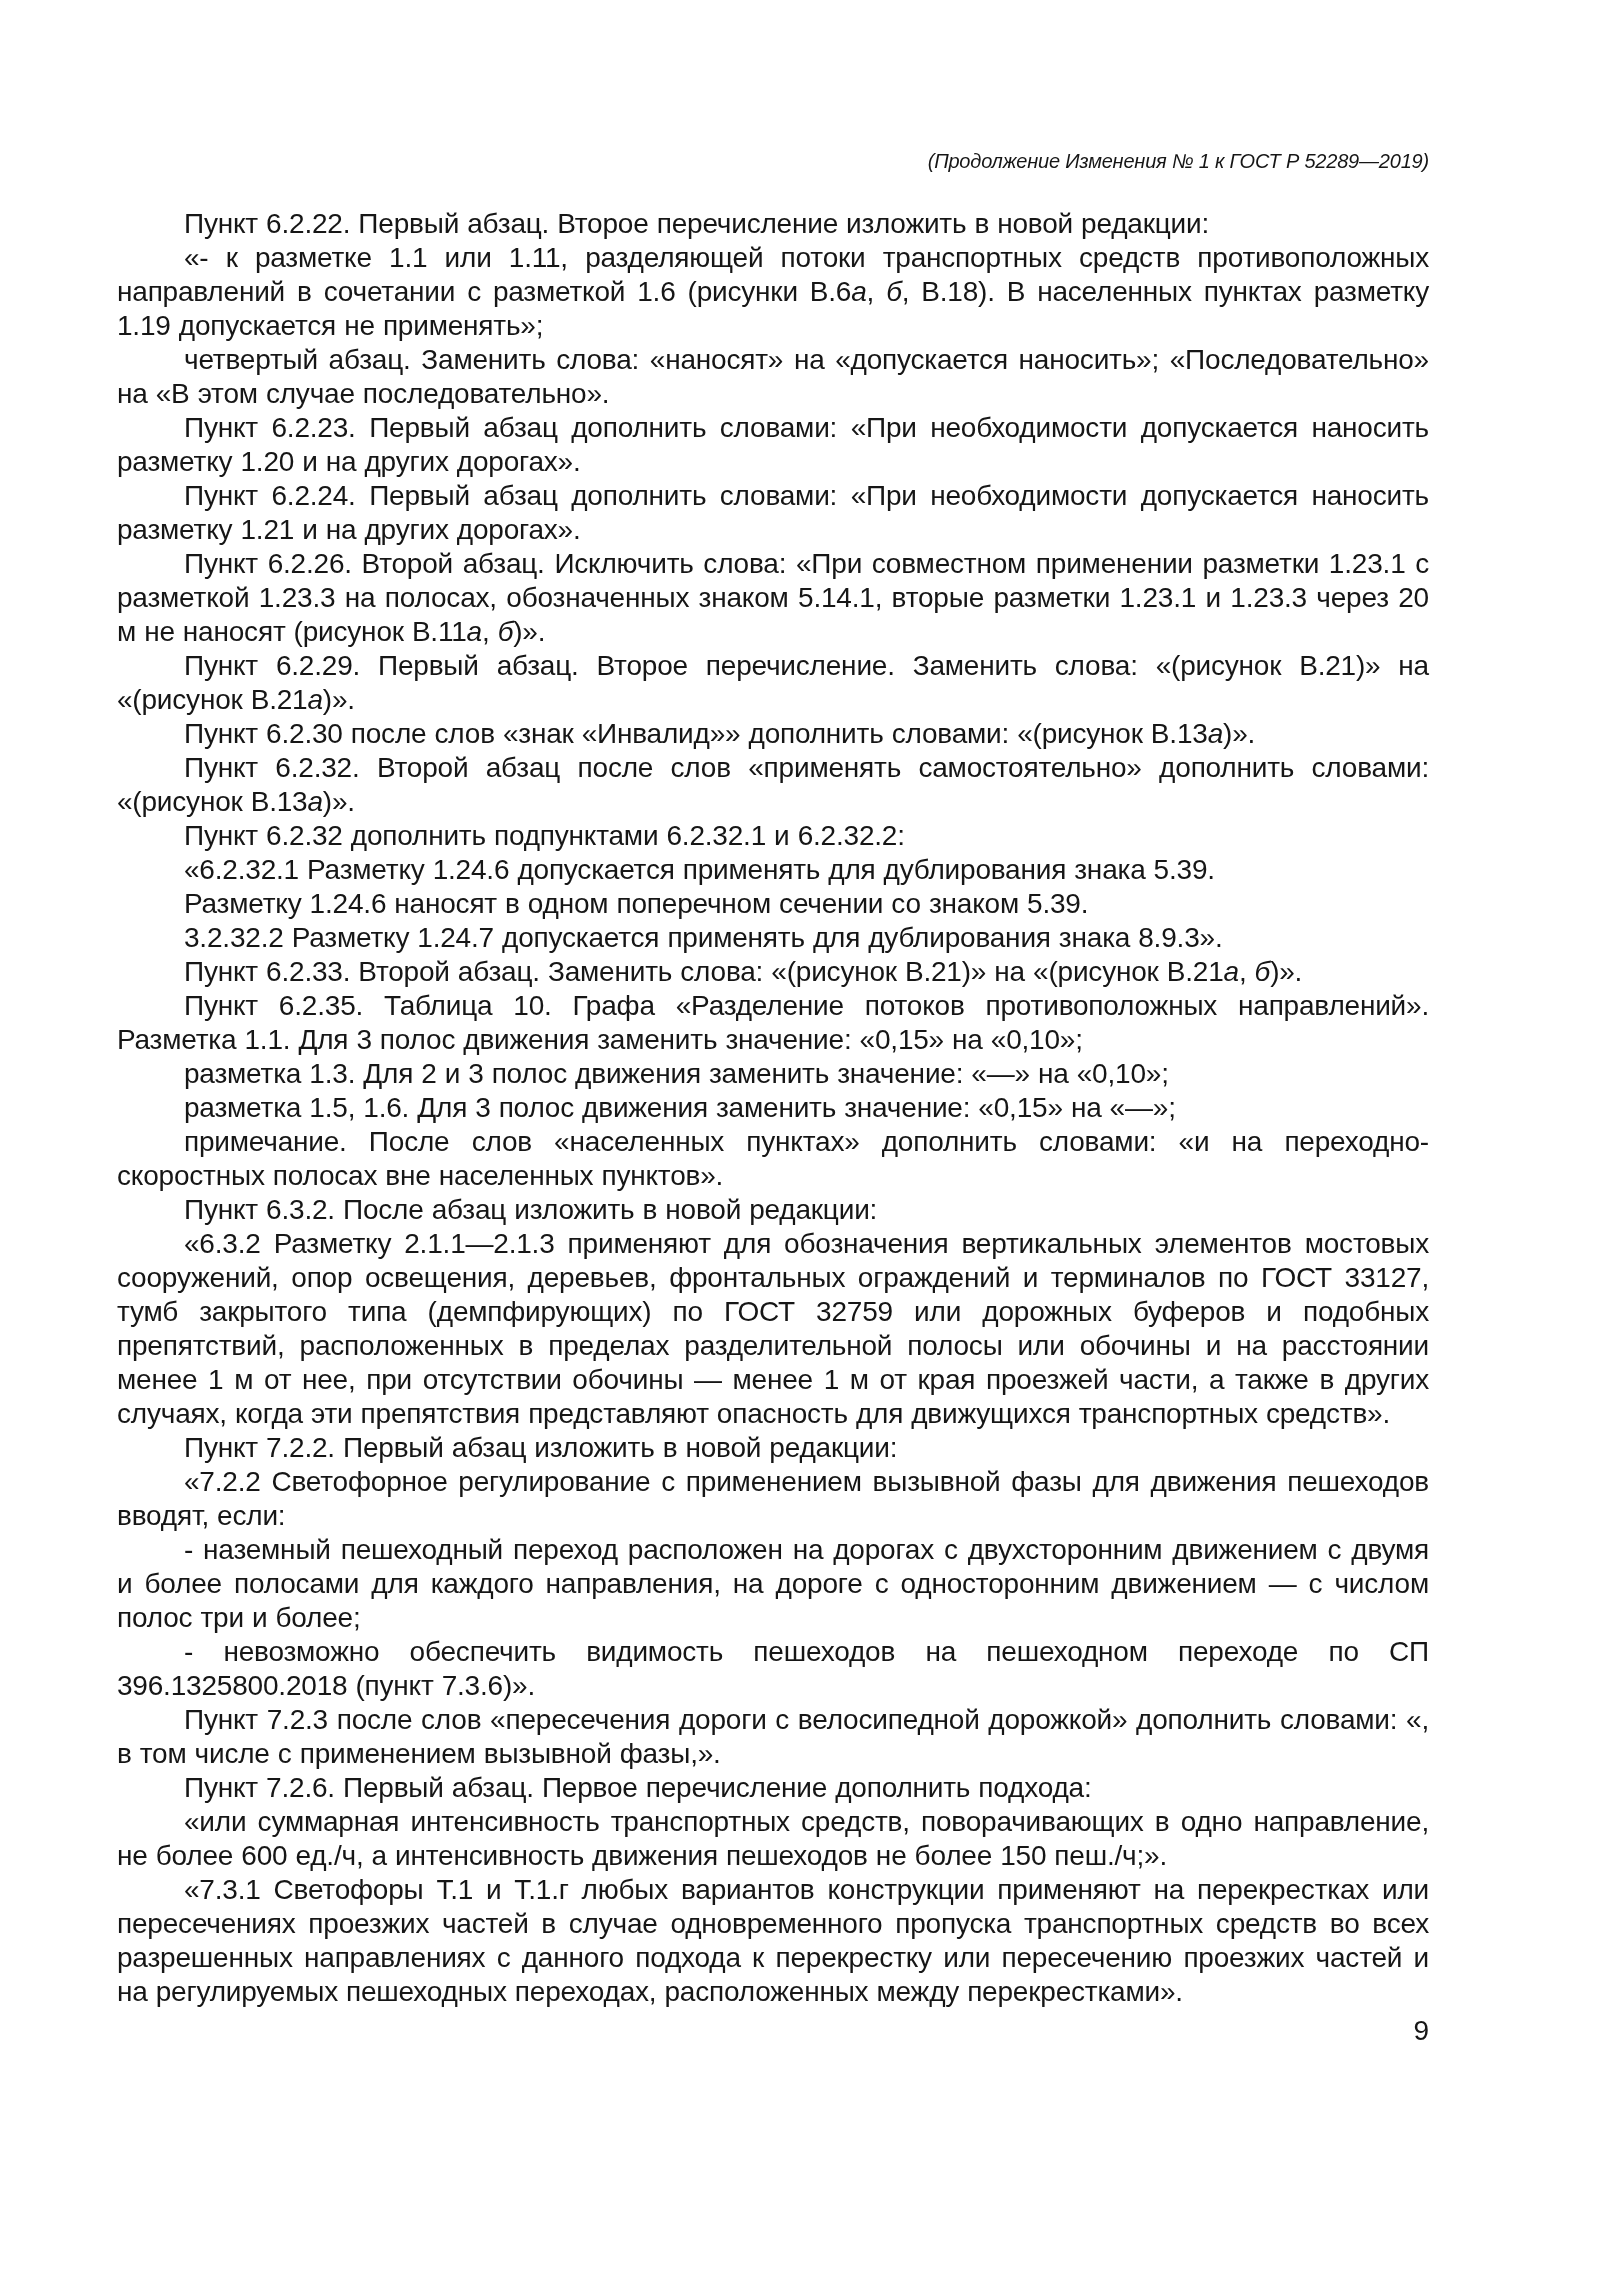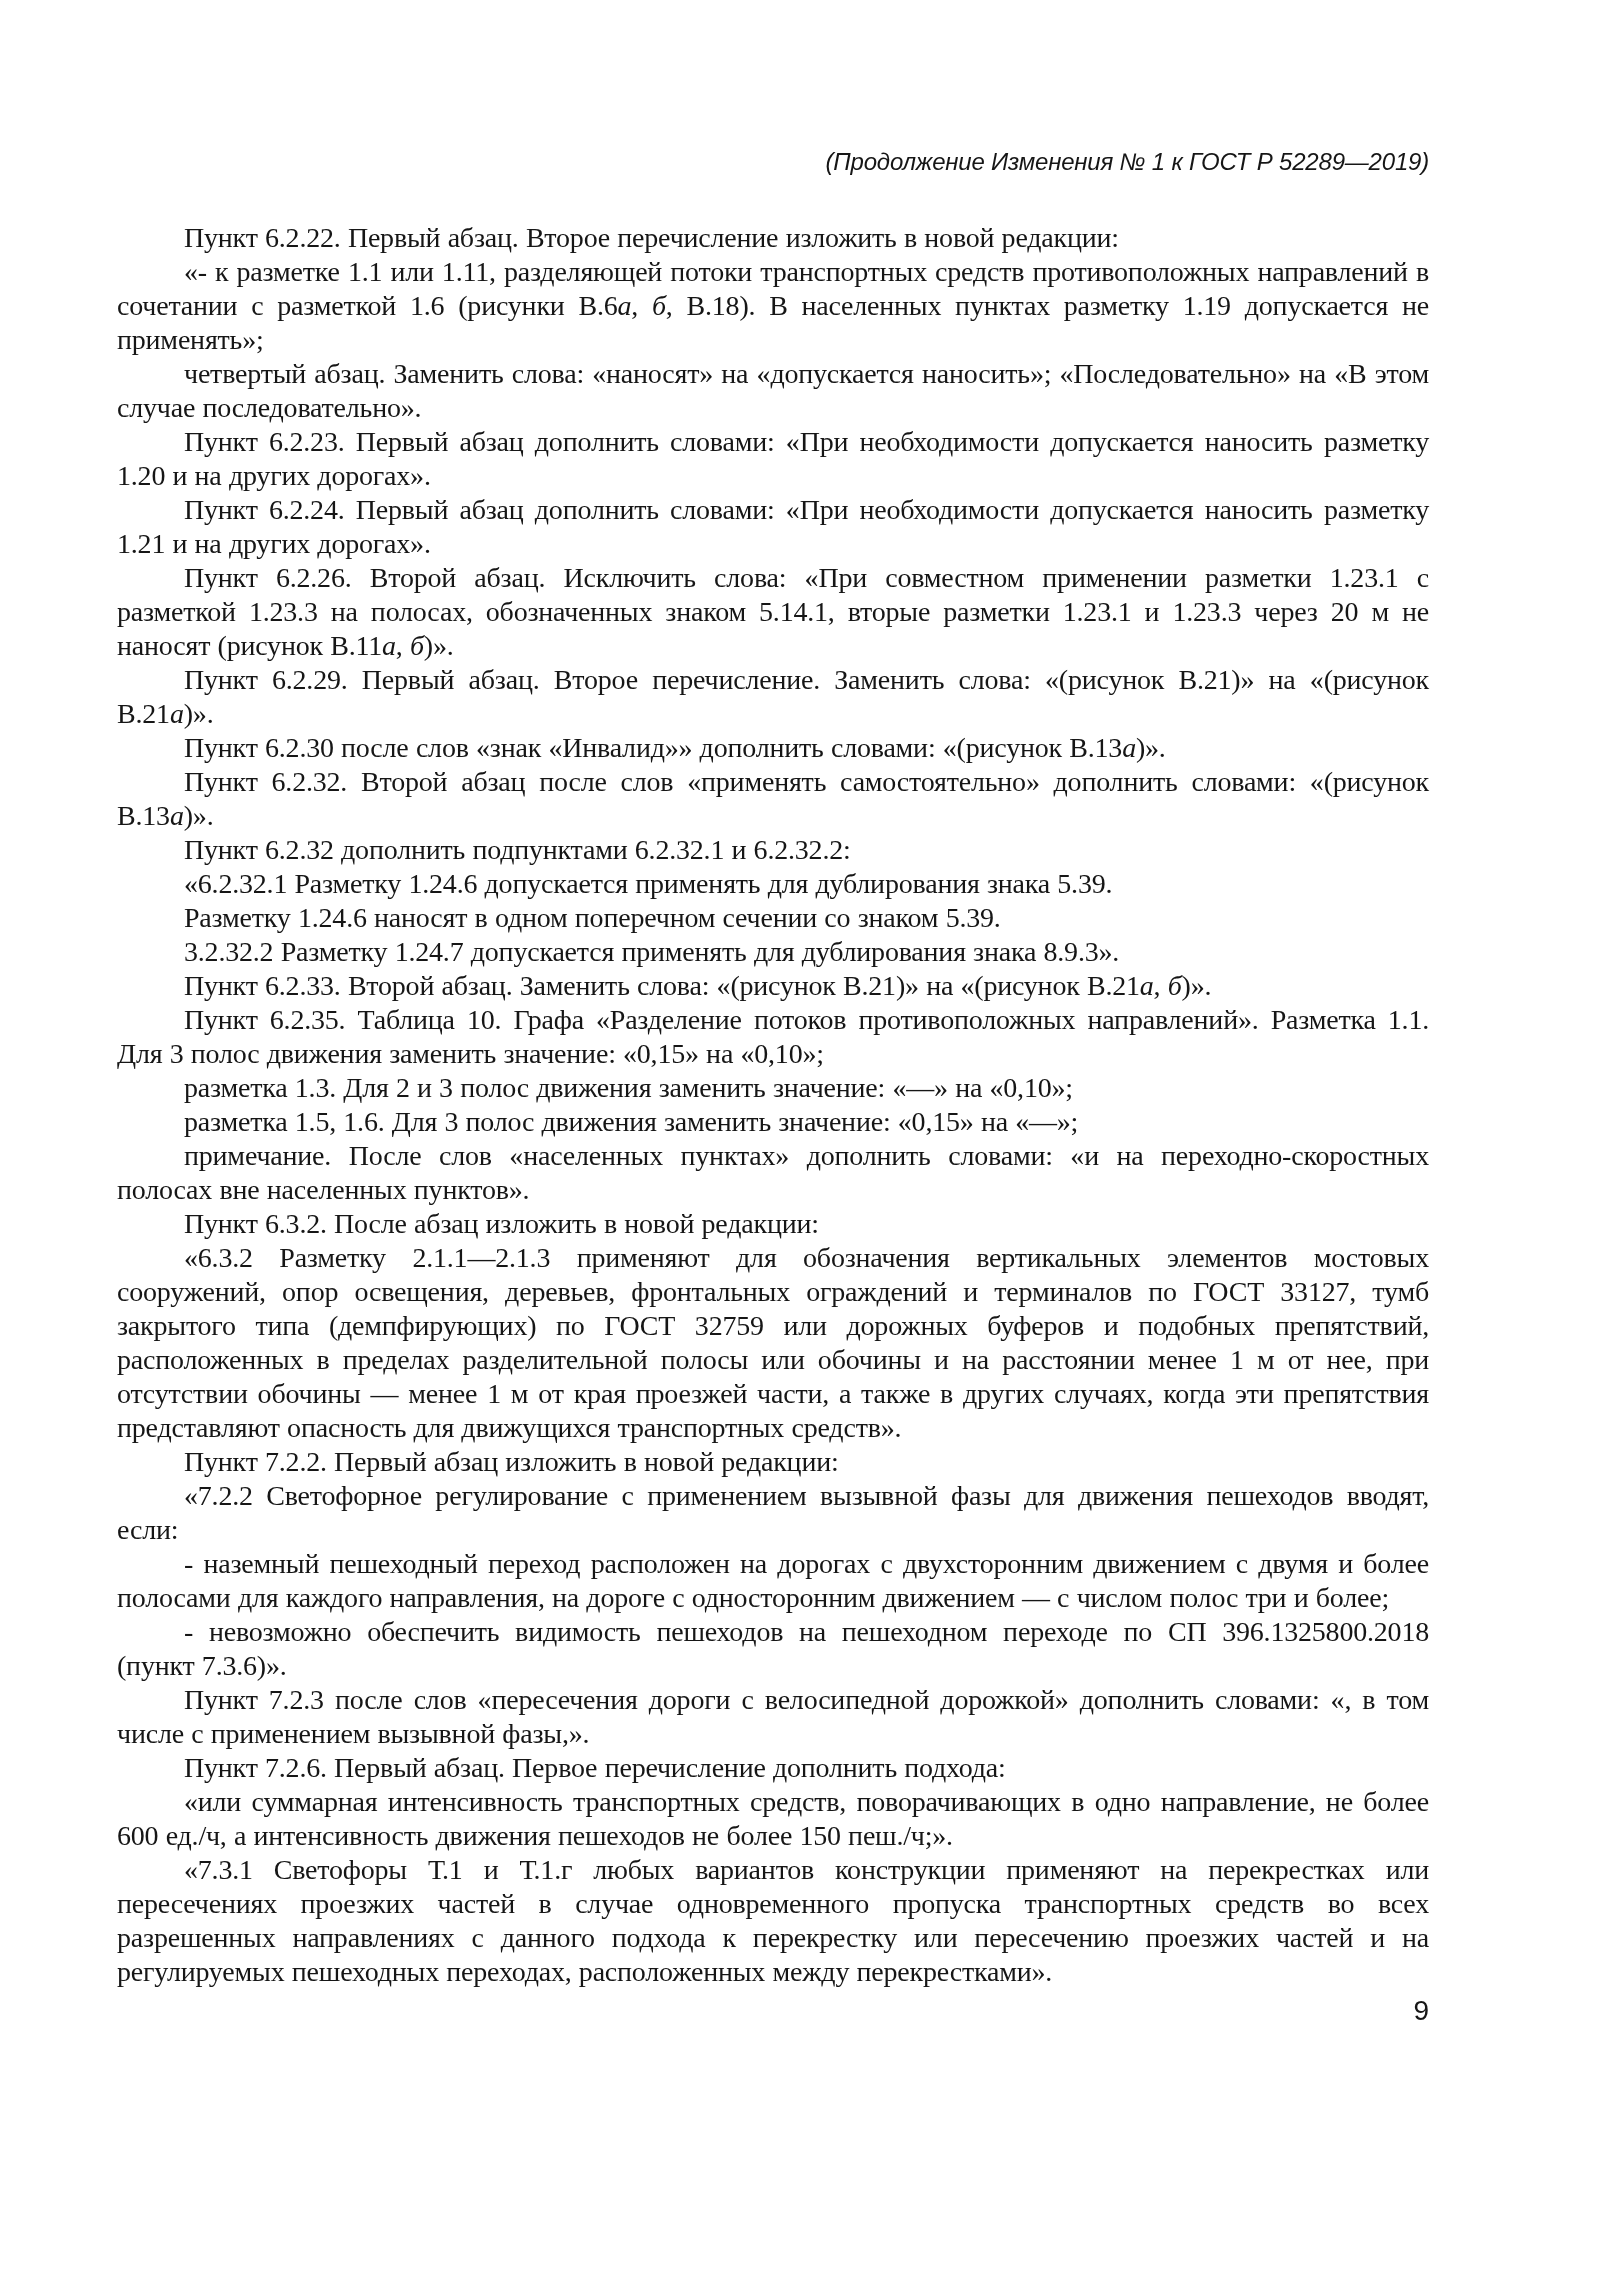--- a/index.html
+++ b/index.html
@@ -18,28 +18,27 @@
   }
   .content {
     padding-left: 117px;
     padding-right: 192px; 
   }
   .running-title {
     margin: 0;
     padding-top: 145px;
     text-align: right;
     font-style: italic;
-    font-size: 24px;
+    font-size: 20px;
     line-height: 33px;
     letter-spacing: -0.2px;
     white-space: nowrap;
   }
   .body-text {
-    margin-top: 43px;
-    font-family: Liberation Serif, serif;
+    margin-top: 29px;
   }
   .body-text p.para {
     margin: 0;
     font-size: 28px;
     line-height: 34px;
     letter-spacing: -0.2px;
     text-align: justify;
     text-indent: 67px;
     word-spacing: 0.5px;
   }

